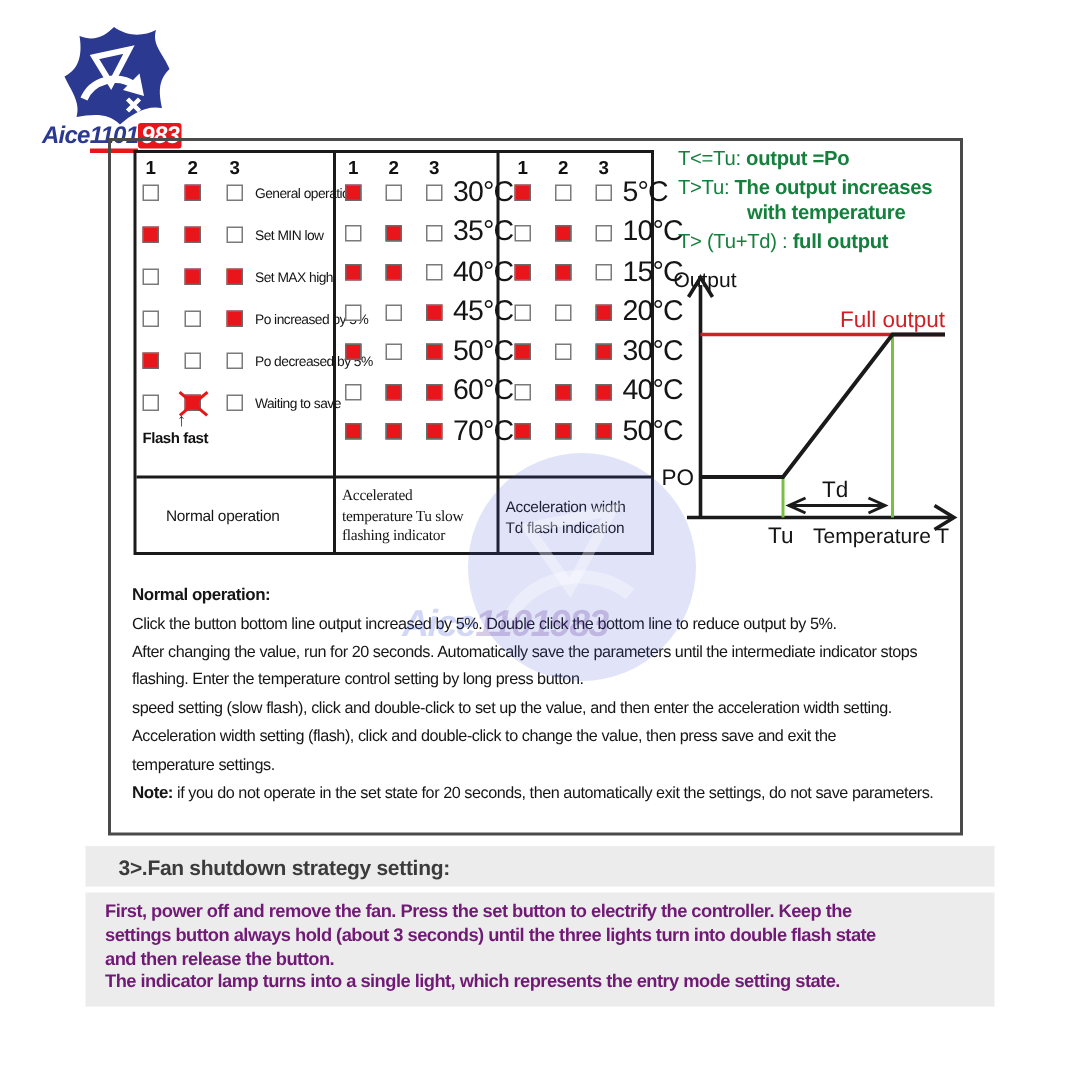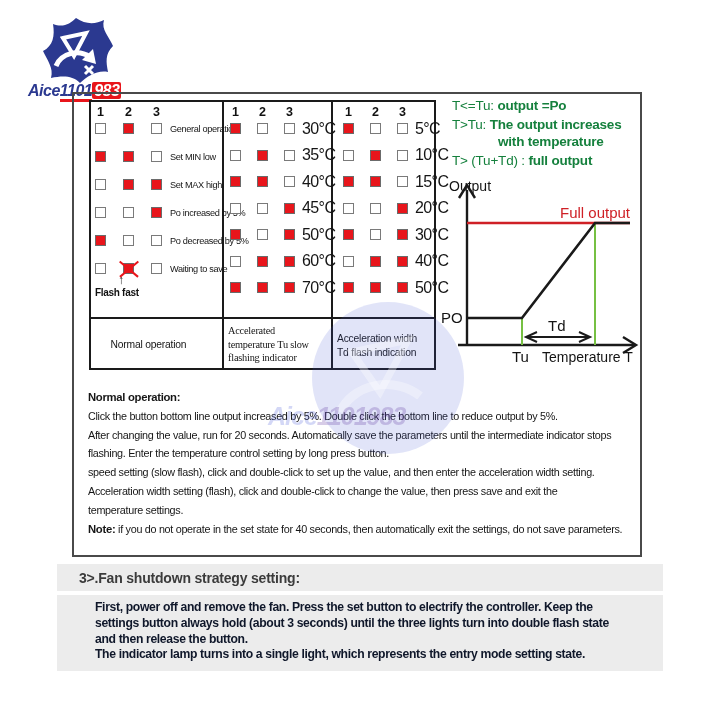--- a/index.html
+++ b/index.html
@@ -33,21 +33,21 @@
   .led{width:11px;height:11px;border:1.5px solid #7a7a7a;background:#fff;
        box-sizing:border-box;flex:none;position:relative;}
   .colA .led{margin-right:17px;}
   .colB .led,.colC .led{margin-right:16px;}
   .led.on{background:#e8151b;border-color:#6b6b6b;}
   .led.flash::before,.led.flash::after{content:"";position:absolute;left:50%;top:50%;
        width:24px;height:1.6px;background:#e8151b;}
   .led.flash::before{transform:translate(-50%,-50%) rotate(40deg);}
   .led.flash::after{transform:translate(-50%,-50%) rotate(-40deg);}
   .colA .led-label{font-size:9.2px;letter-spacing:-0.35px;margin-left:-9px;white-space:nowrap;color:#151515;}
-  .colB .led-label,.colC .led-label{font-size:16px;letter-spacing:-0.6px;margin-left:-9px;
+  .colB .led-label,.colC .led-label{font-size:19px;letter-spacing:-0.6px;margin-left:-9px;
        white-space:nowrap;color:#151515;font-weight:500;text-align:right;}
   .flash-arrow{position:absolute;left:23px;top:168px;font-size:12px;font-weight:700;color:#222;}
   .flash-note{position:absolute;left:0px;top:182px;font-size:10px;font-weight:700;
        letter-spacing:-0.3px;white-space:nowrap;color:#111;}
   .cap{position:absolute;font-size:10.3px;letter-spacing:-0.2px;color:#151515;}
   .cap1{left:0;top:217px;width:115px;height:51px;display:flex;align-items:center;justify-content:center;}
   .cap2{left:6px;top:222px;font-family:Liberation Serif, serif;}
   .cap3{left:5px;top:230px;}
   .cap .capline{white-space:nowrap;line-height:13.5px;}
   
@@ -61,22 +61,22 @@
   .graph text{font-family:"Liberation Sans",sans-serif;}
   
   .notes{position:absolute;left:88px;top:388px;font-size:10.8px;letter-spacing:-0.3px;color:#161616;}
   .notes .line{white-space:nowrap;height:18.8px;line-height:18.8px;}
   .notes b{font-weight:700;font-size:11.3px;}
   
   .sec3-head{position:absolute;left:57px;top:564px;width:606px;height:27px;background:#ececec;
        display:flex;align-items:center;padding-left:22px;box-sizing:border-box;
        font-size:14px;font-weight:600;color:#3b3b3b;letter-spacing:-0.2px;}
   .sec3-body{position:absolute;left:57px;top:595px;width:606px;background:#ececec;
-       padding:5px 8px 8px 38px;box-sizing:border-box;
-       font-size:12.2px;font-weight:700;color:#0f172a;letter-spacing:-0.35px;}
+       padding:5px 8px 8px 13px;box-sizing:border-box;
+       font-size:12.2px;font-weight:700;color:#701a75;letter-spacing:-0.35px;}
   .sec3-body .line{white-space:nowrap;line-height:15.8px;}
   
   .watermark{position:absolute;left:0;top:0;width:720px;height:720px;pointer-events:none;}
   .wm-text{position:absolute;left:268px;top:402px;font-size:25px;font-weight:700;font-style:italic;
        letter-spacing:-1px;opacity:0.22;white-space:nowrap;}
   .wm-blue{color:#3a4fd7;} .wm-red{color:#4c1d95;text-align:center;}
 </style>
 </head>
 <body>
 
@@ -293,21 +293,21 @@
   </svg>
 
   <div class="notes">
       <div class="line"><b>Normal operation:</b></div>
       <div class="line"><span>Click the button bottom line output increased by 5%. Double click the bottom line to reduce output by 5%.</span></div>
       <div class="line"><span>After changing the value, run for 20 seconds. Automatically save the parameters until the intermediate indicator stops</span></div>
       <div class="line"><span>flashing. Enter the temperature control setting by long press button.</span></div>
       <div class="line"><span>speed setting (slow flash), click and double-click to set up the value, and then enter the acceleration width setting.</span></div>
       <div class="line"><span>Acceleration width setting (flash), click and double-click to change the value, then press save and exit the</span></div>
       <div class="line"><span>temperature settings.</span></div>
-      <div class="line"><b>Note:</b><span> if you do not operate in the set state for 40 seconds, then automatically exit the settings, do not save parameters.</span></div>
+      <div class="line"><b>Note:</b><span> if you do not operate in the set state for 20 seconds, then automatically exit the settings, do not save parameters.</span></div>
     </div>
 
   <div class="sec3-head">3&gt;.Fan shutdown strategy setting:</div>
   <div class="sec3-body">
       <div class="line">First, power off and remove the fan. Press the set button to electrify the controller. Keep the</div>
       <div class="line">settings button always hold (about 3 seconds) until the three lights turn into double flash state</div>
       <div class="line">and then release the button.</div>
       <div class="line">The indicator lamp turns into a single light, which represents the entry mode setting state.</div>
     </div>
 

